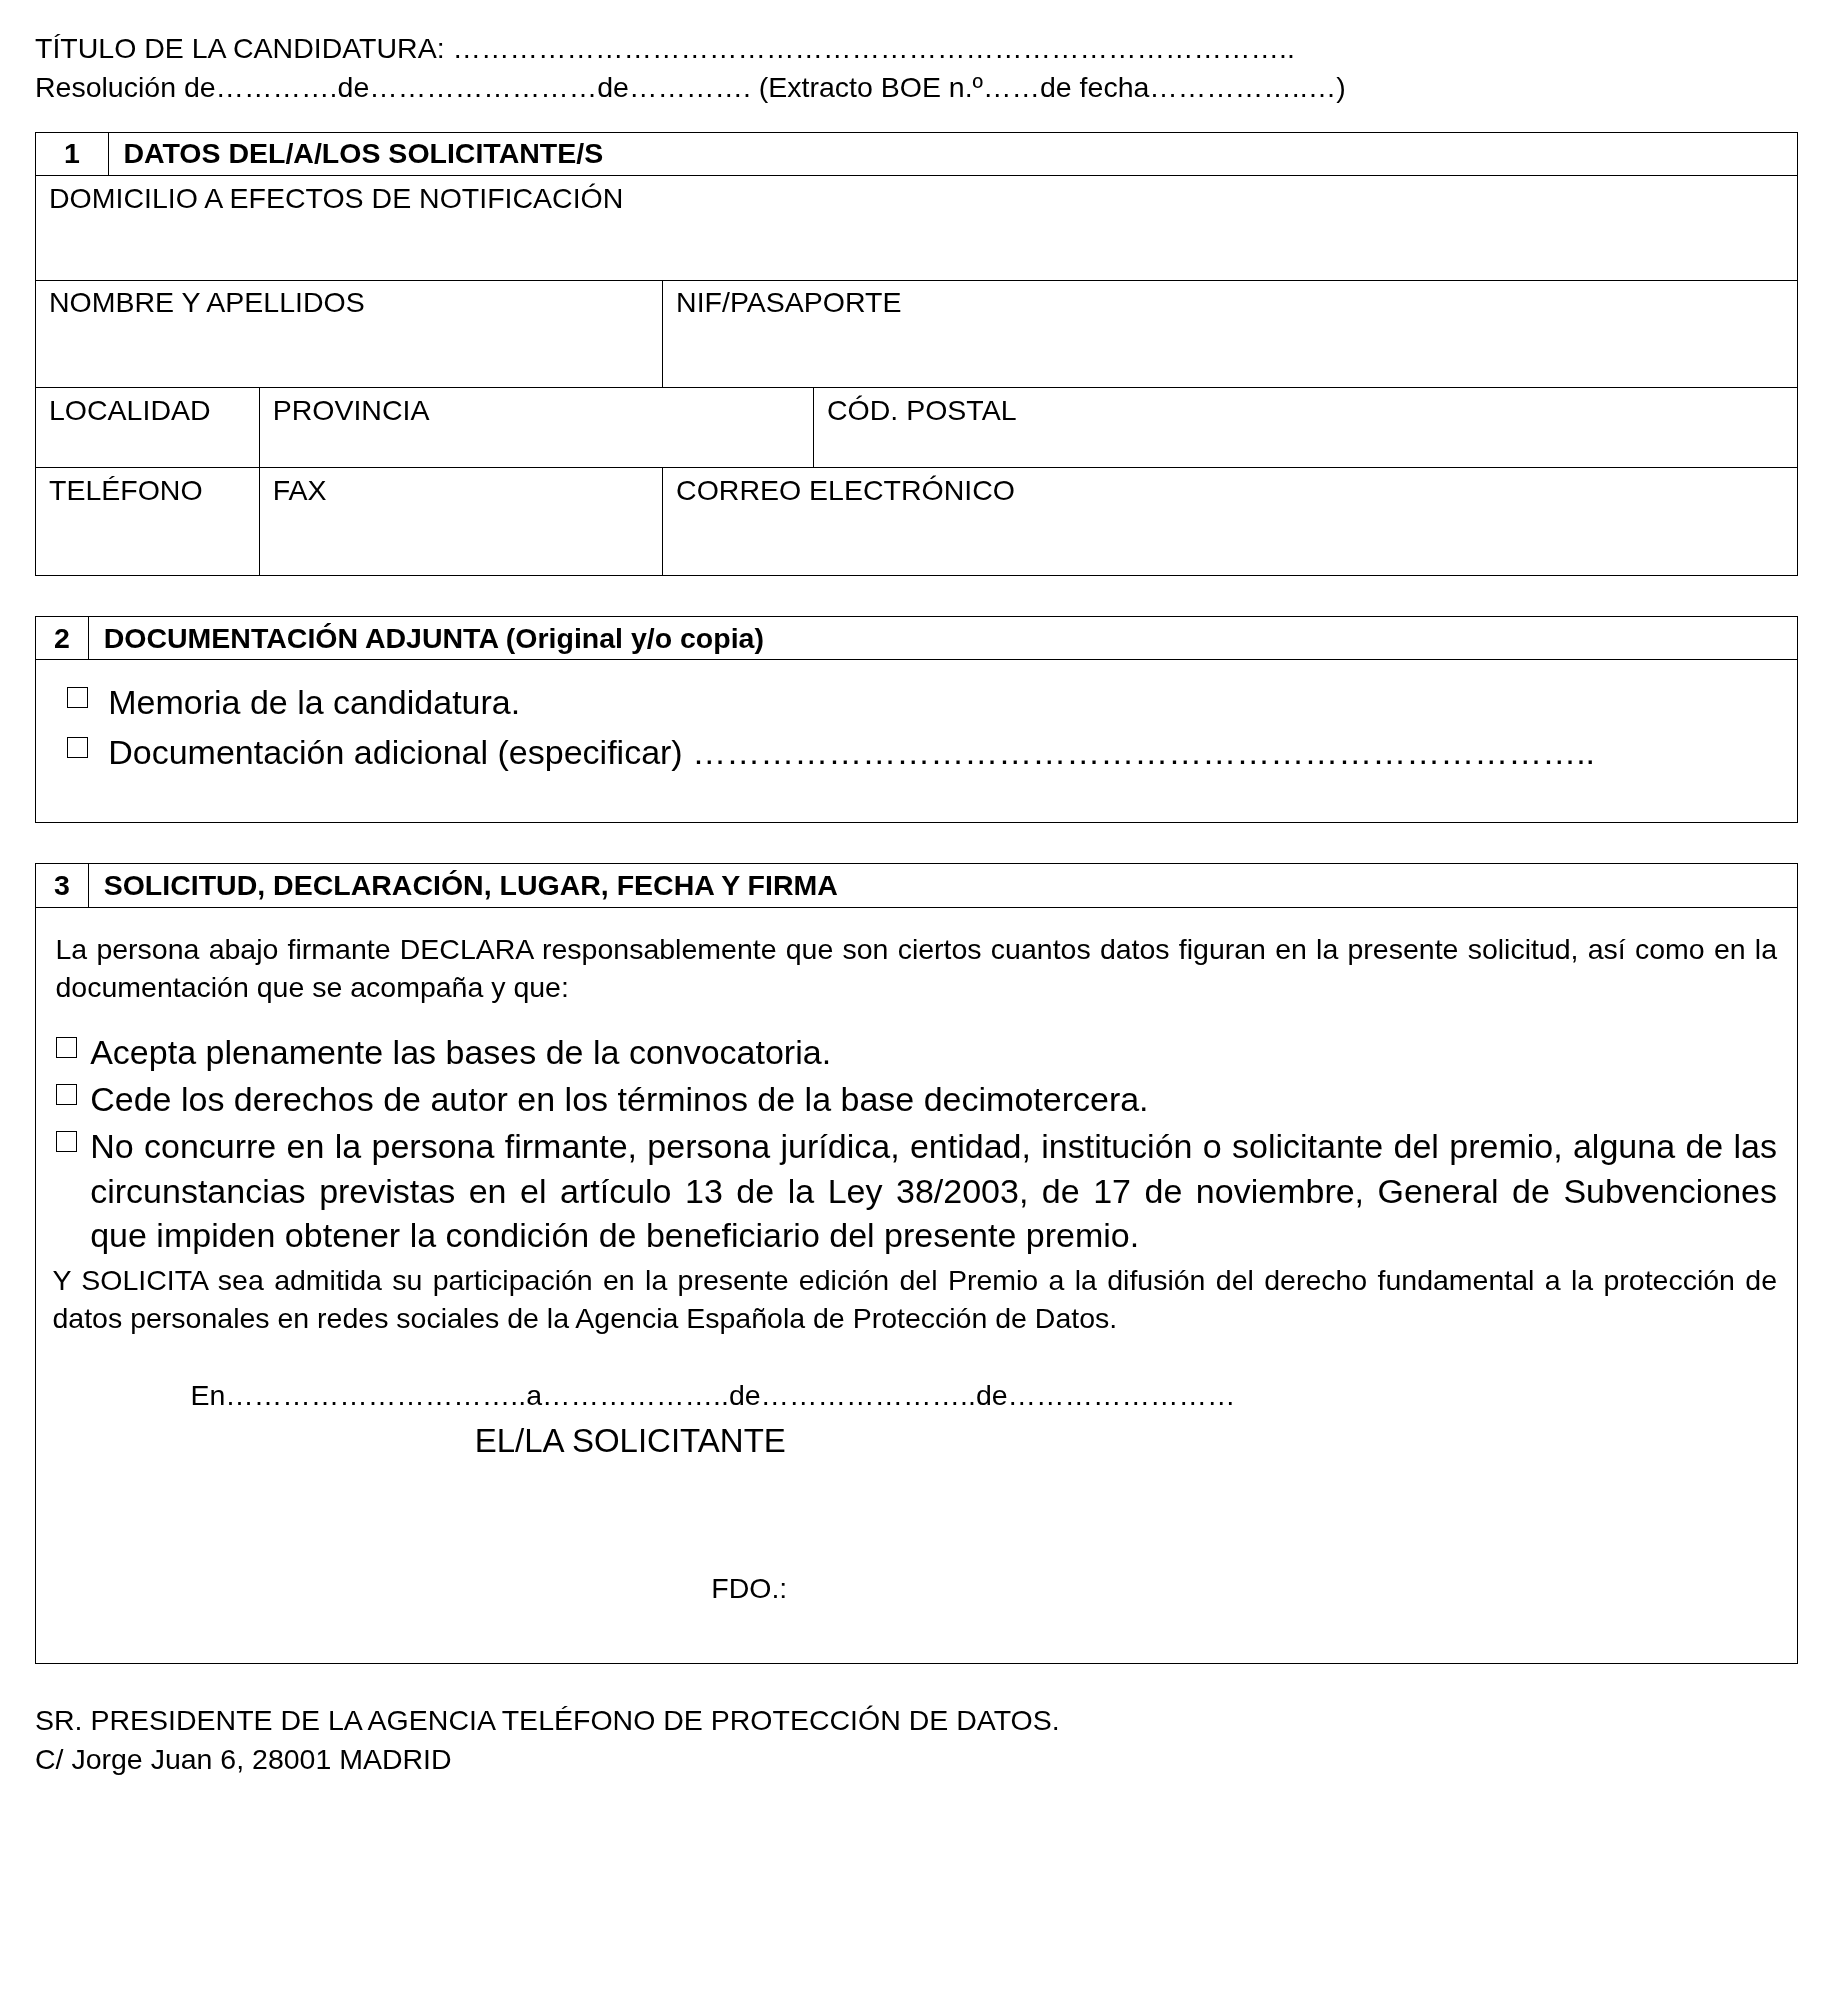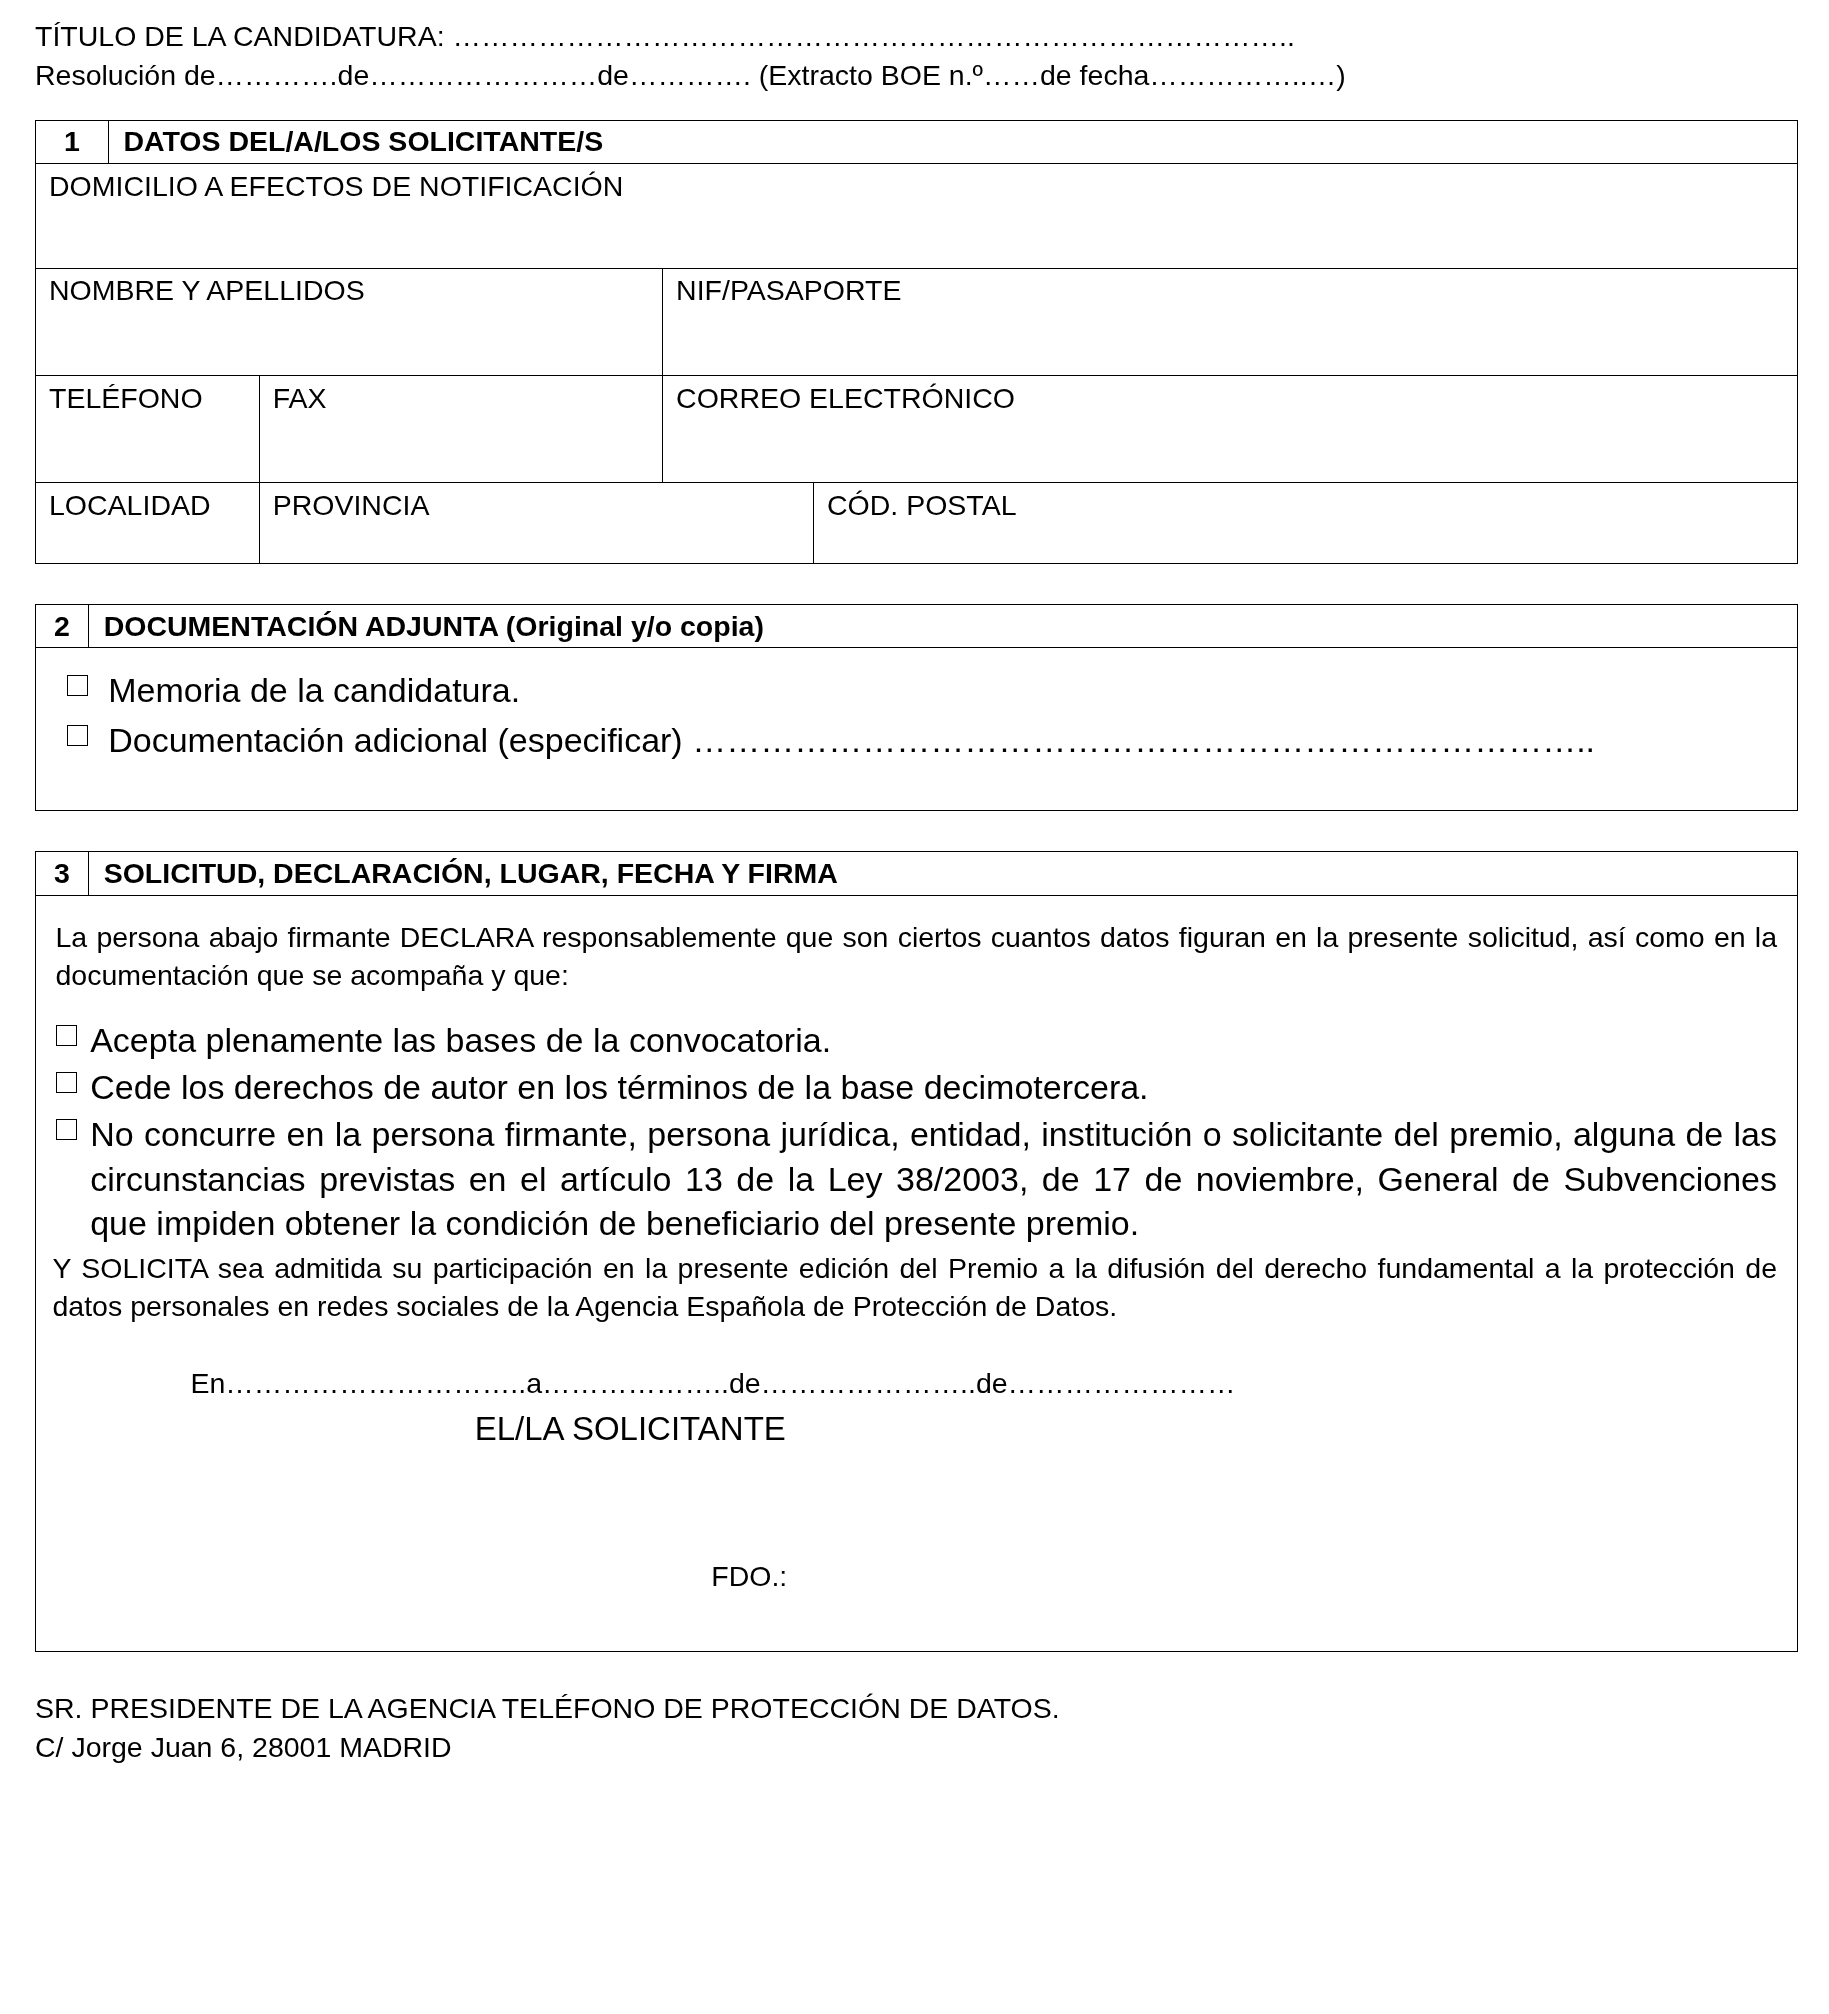--- a/index.html
+++ b/index.html
@@ -11,21 +11,21 @@
     font-family: "Liberation Sans", sans-serif;
     color: #000000;
     width: 1829px;
     box-sizing: border-box;
     padding: 13px 31px 18.4px 35px;
     font-size: 28.5px;
     line-height: 1.30;
   }
 
   .header-lines {
-    margin: 4px 0 24px 0;
+    margin: 16px 0 24px 0;
   }
   .header-lines .hline {
     white-space: nowrap;
     overflow: hidden;
     font-size: 28.5px;
     line-height: 1.38;
   }
 
   table.box {
     border-collapse: collapse;
@@ -150,28 +150,28 @@
     <td class="sec-title" colspan="5">DATOS DEL/A/LOS SOLICITANTE/S</td>
   </tr>
   <tr>
     <td class="field-tall2" colspan="6">DOMICILIO A EFECTOS DE NOTIFICACIÓN</td>
   </tr>
   <tr>
     <td class="field-tall" colspan="3">NOMBRE Y APELLIDOS</td>
     <td class="field-tall" colspan="3">NIF/PASAPORTE</td>
   </tr>
   <tr>
+    <td class="field-mid" colspan="2">LOCALIDAD</td>
+    <td class="field-mid" colspan="2">PROVINCIA</td>
+    <td class="field-mid" colspan="2">CÓD. POSTAL</td>
+  </tr>
+  <tr>
     <td class="field-tall" colspan="2">TELÉFONO</td>
     <td class="field-tall">FAX</td>
     <td class="field-tall" colspan="3">CORREO ELECTRÓNICO</td>
-  </tr>
-  <tr>
-    <td class="field-mid" colspan="2">LOCALIDAD</td>
-    <td class="field-mid" colspan="2">PROVINCIA</td>
-    <td class="field-mid" colspan="2">CÓD. POSTAL</td>
   </tr>
 </tbody>
   </table>
 
 <div class="gap"></div>
 
 <table class="box">
   <colgroup>
     <col style="width:53px">
     <col>

